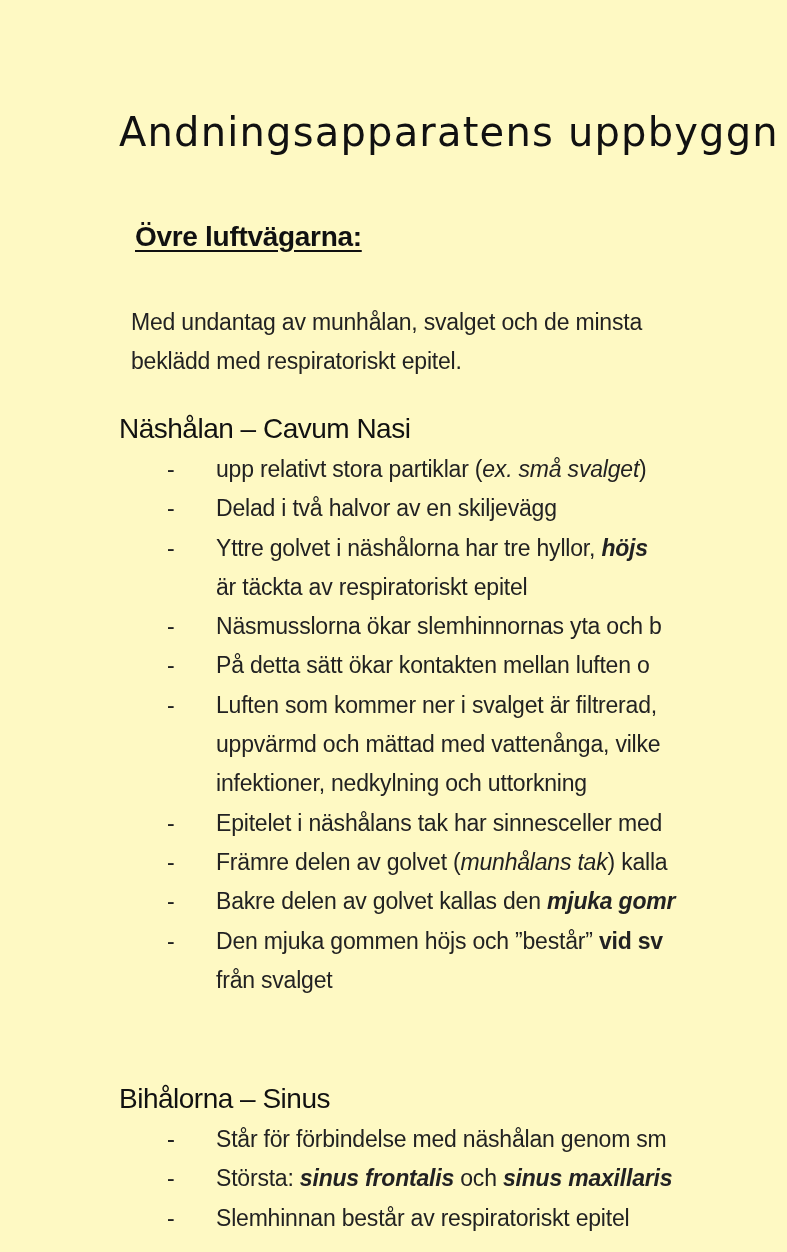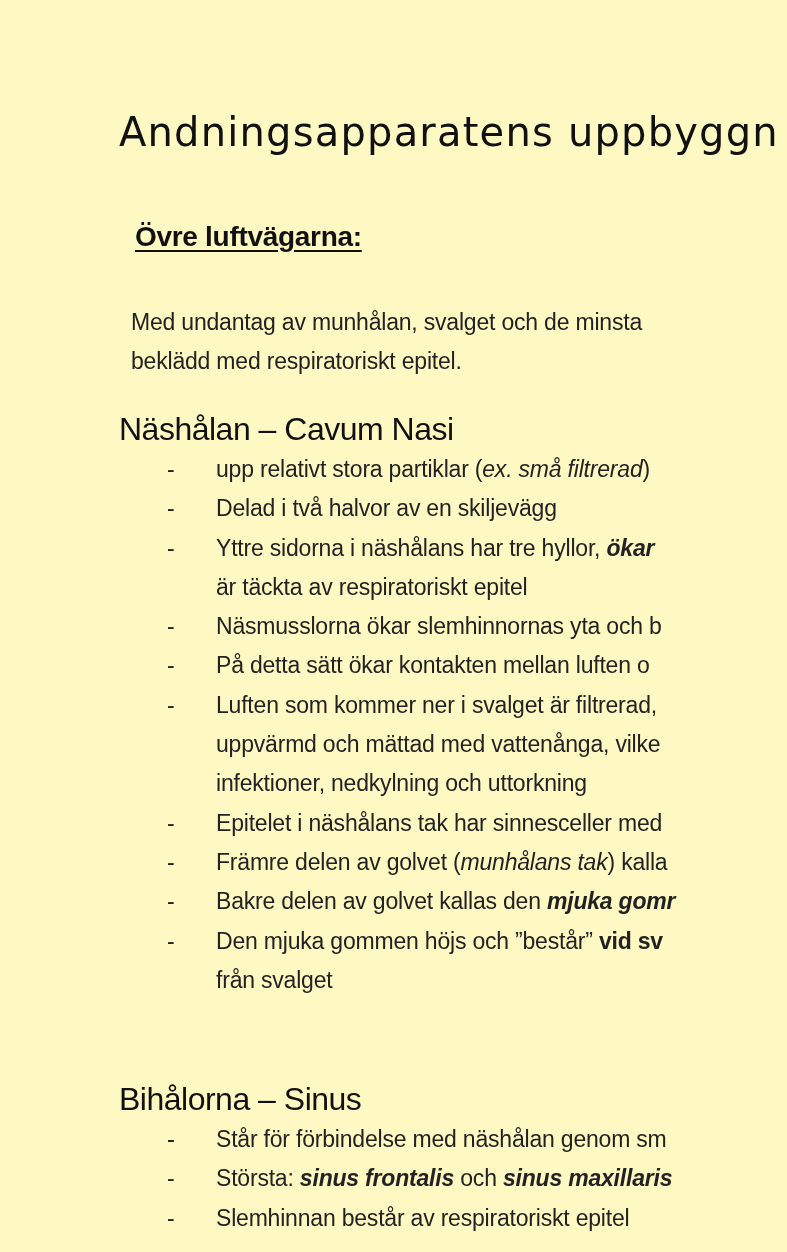--- a/index.html
+++ b/index.html
@@ -66,21 +66,21 @@
       position: absolute;
       top: 291px;
       left: 0;
       margin: 12px;
     }
     .section-heading {
       position: absolute;
       left: 0;
       margin: 0;
       font-family: "Liberation Sans", sans-serif;
-      font-size: 32px;
+      font-size: 28px;
       color: #111;
       line-height: 36px;
       letter-spacing: -0.5px;
       font-weight: normal;
     }
     .list {
       position: absolute;
       left: 0;
       margin: 0;
       padding: 0;
@@ -113,29 +113,29 @@
     <p class="intro text">
       <span class="line">Med undantag av munhålan, svalget och de minsta</span>
       <span class="line">beklädd med respiratoriskt epitel.</span>
     </p>
 
     <h3 class="section-heading" style="top:411px;">Näshålan – Cavum Nasi</h3>
 
     <ul class="list text" style="top:450px;">
       <li>
         <span class="dash">-</span>
-        <span class="line"><span>upp relativt stora partiklar (</span><span class="i">ex. små filtrerad</span><span>)</span></span>
+        <span class="line"><span>upp relativt stora partiklar (</span><span class="i">ex. små svalget</span><span>)</span></span>
       </li>
       <li>
         <span class="dash">-</span>
         <span class="line">Delad i två halvor av en skiljevägg</span>
       </li>
       <li>
         <span class="dash">-</span>
-        <span class="line"><span>Yttre sidorna i näshålans har tre hyllor, </span><span class="bi">ökar</span></span>
+        <span class="line"><span>Yttre golvet i näshålorna har tre hyllor, </span><span class="bi">höjs</span></span>
         <span class="line">är täckta av respiratoriskt epitel</span>
       </li>
       <li>
         <span class="dash">-</span>
         <span class="line">Näsmusslorna ökar slemhinnornas yta och b</span>
       </li>
       <li>
         <span class="dash">-</span>
         <span class="line">På detta sätt ökar kontakten mellan luften o</span>
       </li>

